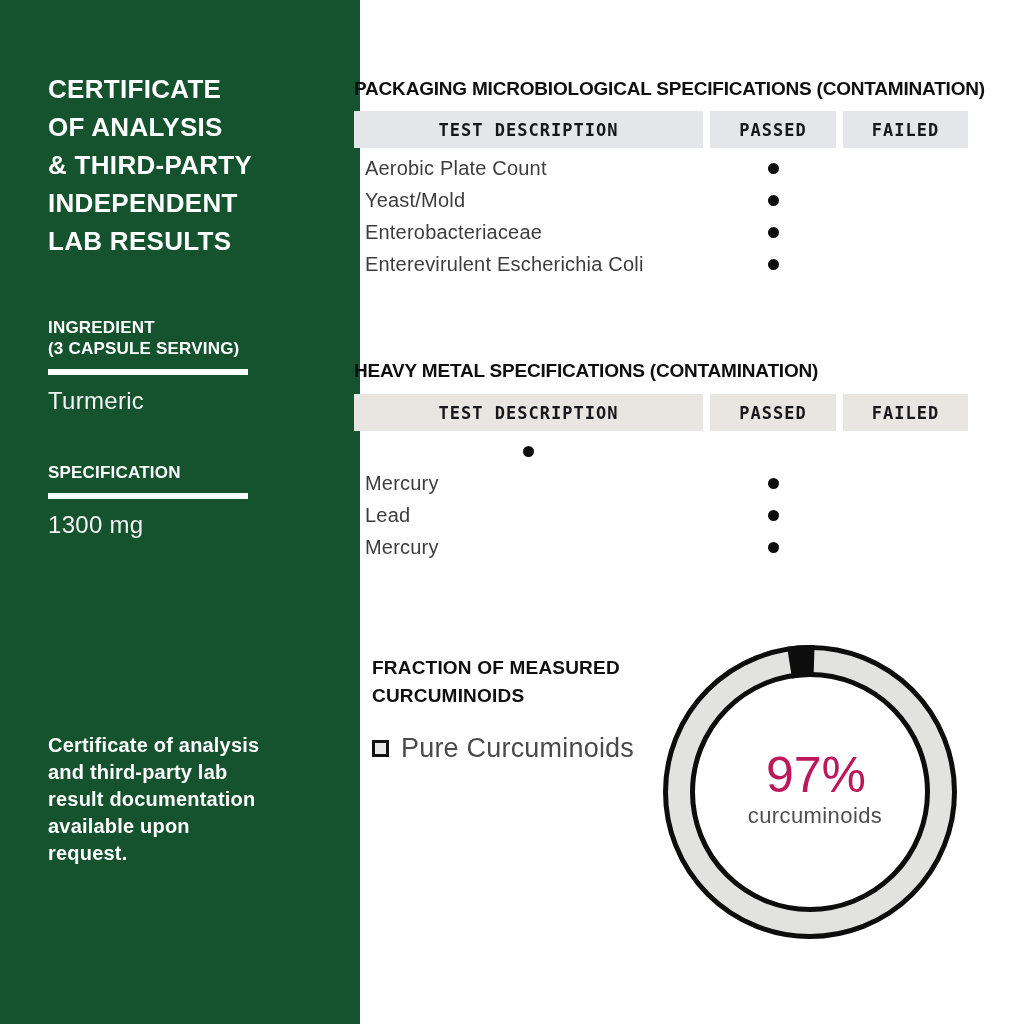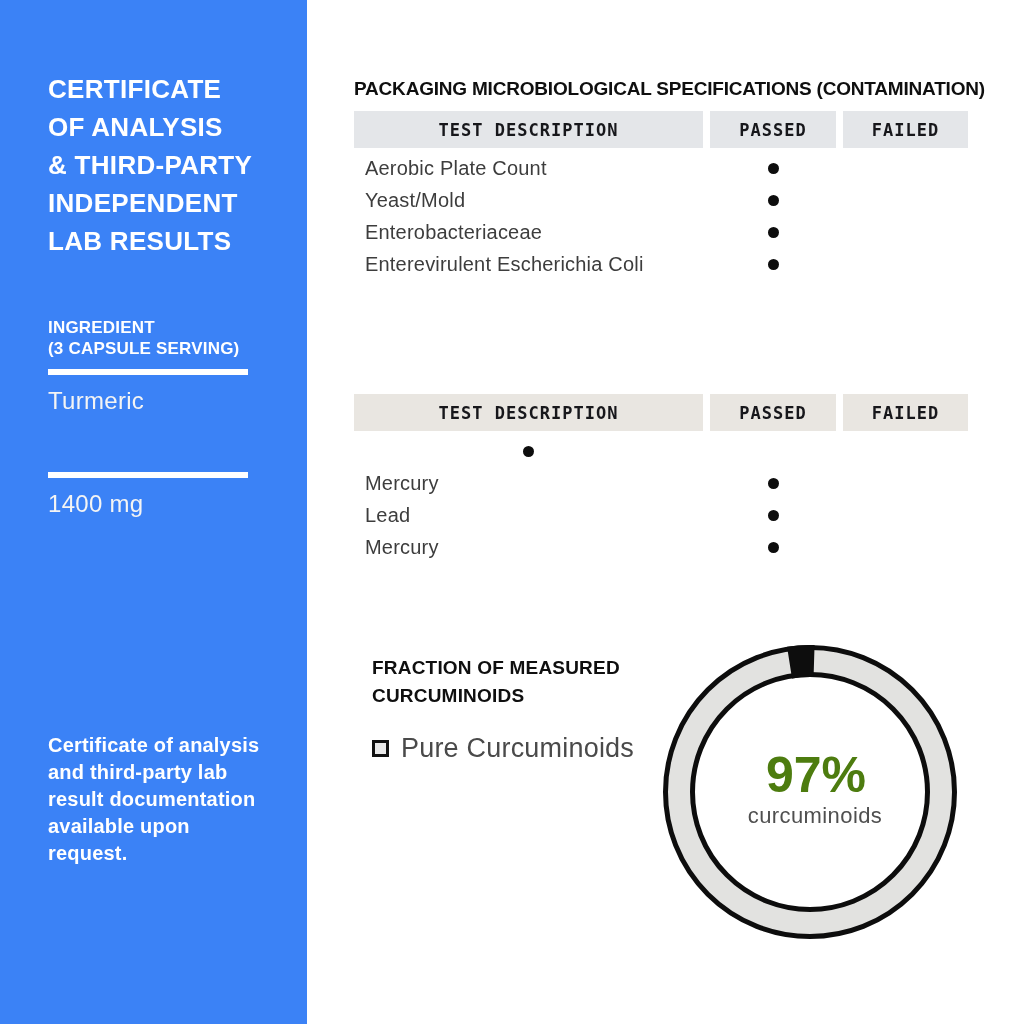--- a/index.html
+++ b/index.html
@@ -1,20 +1,20 @@
 <!DOCTYPE html>
 <html><head>
 <meta charset="utf-8">
 <style>
   * { margin:0; padding:0; box-sizing:border-box; }
   html,body { width:1014px; height:1024px; background:#ffffff; font-family:"Liberation Sans", sans-serif; }
   .canvas { position:relative; width:1014px; height:1024px; overflow:hidden; background:#ffffff; }
 
   
-  .sidebar { position:absolute; left:0; top:0; width:307px; height:1024px; background:#3b82f6; color:#ffffff; }
+  .sidebar { position:absolute; left:0; top:0; width:360px; height:1024px; background:#14532d; color:#ffffff; }
   .sidebar-title { position:absolute; left:48px; top:70px; font-size:26px; line-height:38px; font-weight:bold; letter-spacing:0.3px; white-space:pre-line; }
   .side-block { position:absolute; left:48px; }
   .side-block .label { font-size:17px; font-weight:bold; line-height:21px; letter-spacing:0.2px; white-space:pre-line; }
   .side-rule { width:200px; height:6px; background:#ffffff; margin-top:10px; }
   .side-block .value { margin-top:12px; font-size:24px; font-weight:400; letter-spacing:0.3px; color:#f4f4f4; }
   #ingredient-block { top:317px; }
   #spec-block { top:462px; }
   .footnote { position:absolute; left:48px; top:732px; width:248px; font-size:20px; font-weight:bold; line-height:27px; white-space:pre-line; letter-spacing:0.2px; }
 
   
@@ -36,21 +36,21 @@
   .td-mark { display:flex; justify-content:center; align-items:center; }
   .dot { width:11px; height:11px; border-radius:50%; background:#0d0d0d; }
 
   
   .fraction-title { position:absolute; left:372px; top:654px; font-size:19px; font-weight:bold; line-height:28px; color:#0f0f0f; white-space:pre-line; letter-spacing:0.2px; }
   .legend { position:absolute; left:372px; top:733px; display:flex; align-items:center; gap:12px; }
   .swatch { width:17px; height:17px; background:#e9e9e9; border:3px solid #111111; }
   .legend-label { font-size:27px; color:#4a4a4a; letter-spacing:0.2px; }
   .donut-wrap { position:absolute; left:660px; top:642px; width:300px; height:300px; }
   .donut-center { position:absolute; left:0; top:0; width:100%; height:100%; }
-  .pct { position:absolute; top:104px; left:6px; width:100%; text-align:center; font-size:50px; font-weight:bold; color:#4d7c0f; }
+  .pct { position:absolute; top:104px; left:6px; width:100%; text-align:center; font-size:50px; font-weight:normal; color:#be185d; }
   .pct-sub { position:absolute; top:161px; left:5px; width:100%; text-align:center; font-size:22px; color:#4f4f4f; letter-spacing:0.4px; }
 </style>
 </head>
 <body>
 
 <div class="canvas">
 
   <aside class="sidebar">
     <h1 class="sidebar-title">CERTIFICATE
 OF ANALYSIS
@@ -59,22 +59,23 @@
 LAB RESULTS</h1>
 
     <div class="side-block" id="ingredient-block">
       <div class="label">INGREDIENT
 (3 CAPSULE SERVING)</div>
       <div class="side-rule"></div>
       <div class="value">Turmeric</div>
     </div>
 
     <div class="side-block" id="spec-block">
+      <div class="label">SPECIFICATION</div>
       <div class="side-rule"></div>
-      <div class="value">1400 mg</div>
+      <div class="value">1300 mg</div>
     </div>
 
     <p class="footnote">Certificate of analysis
 and third-party lab
 result documentation
 available upon
 request.</p>
   </aside>
 
   <h2 class="section-title" id="t1-title">PACKAGING MICROBIOLOGICAL SPECIFICATIONS (CONTAMINATION)</h2>
@@ -109,20 +110,21 @@
       <div class="tr">
         <div class="td-label">Enterevirulent Escherichia Coli</div>
         <div class="td-mark">
             <span class="dot"></span>
           </div>
         <div class="td-mark"></div>
       </div>
     </div>
   </div>
 
+  <h2 class="section-title" id="t2-title">HEAVY METAL SPECIFICATIONS (CONTAMINATION)</h2>
   <div class="spec-table t2" id="t2">
     <div class="thead">
       <div class="th">TEST DESCRIPTION</div>
       <div class="th">PASSED</div>
       <div class="th">FAILED</div>
     </div>
     <div class="tbody">
       <div class="tr">
         <div class="td-mark">
             <span class="dot"></span>

